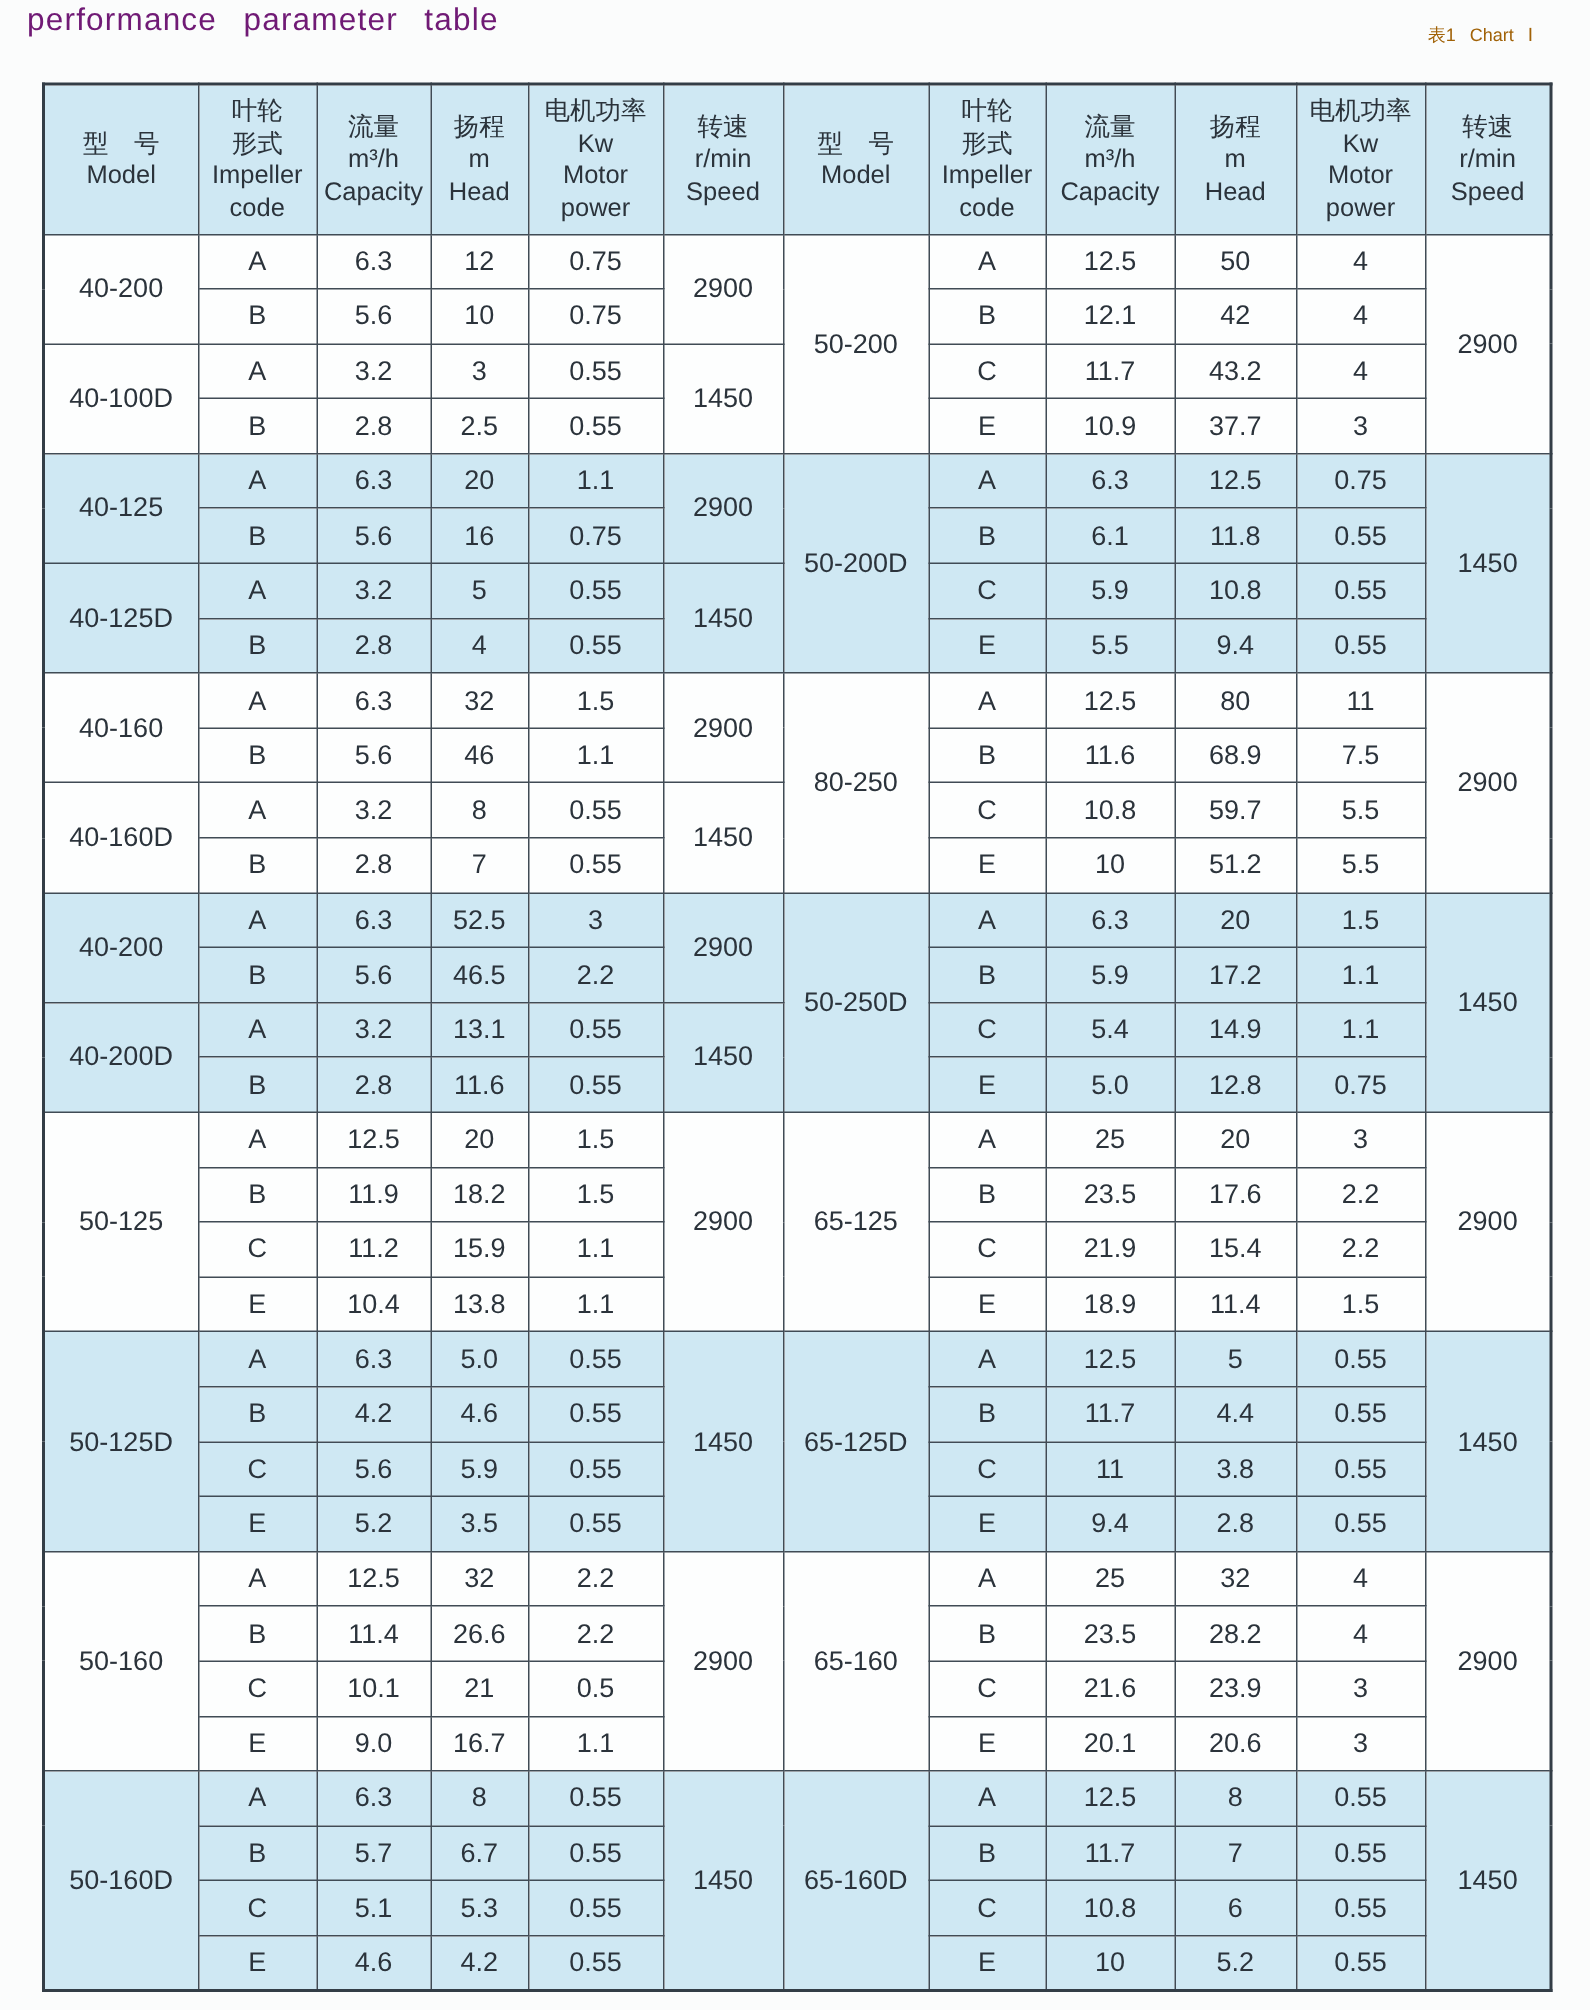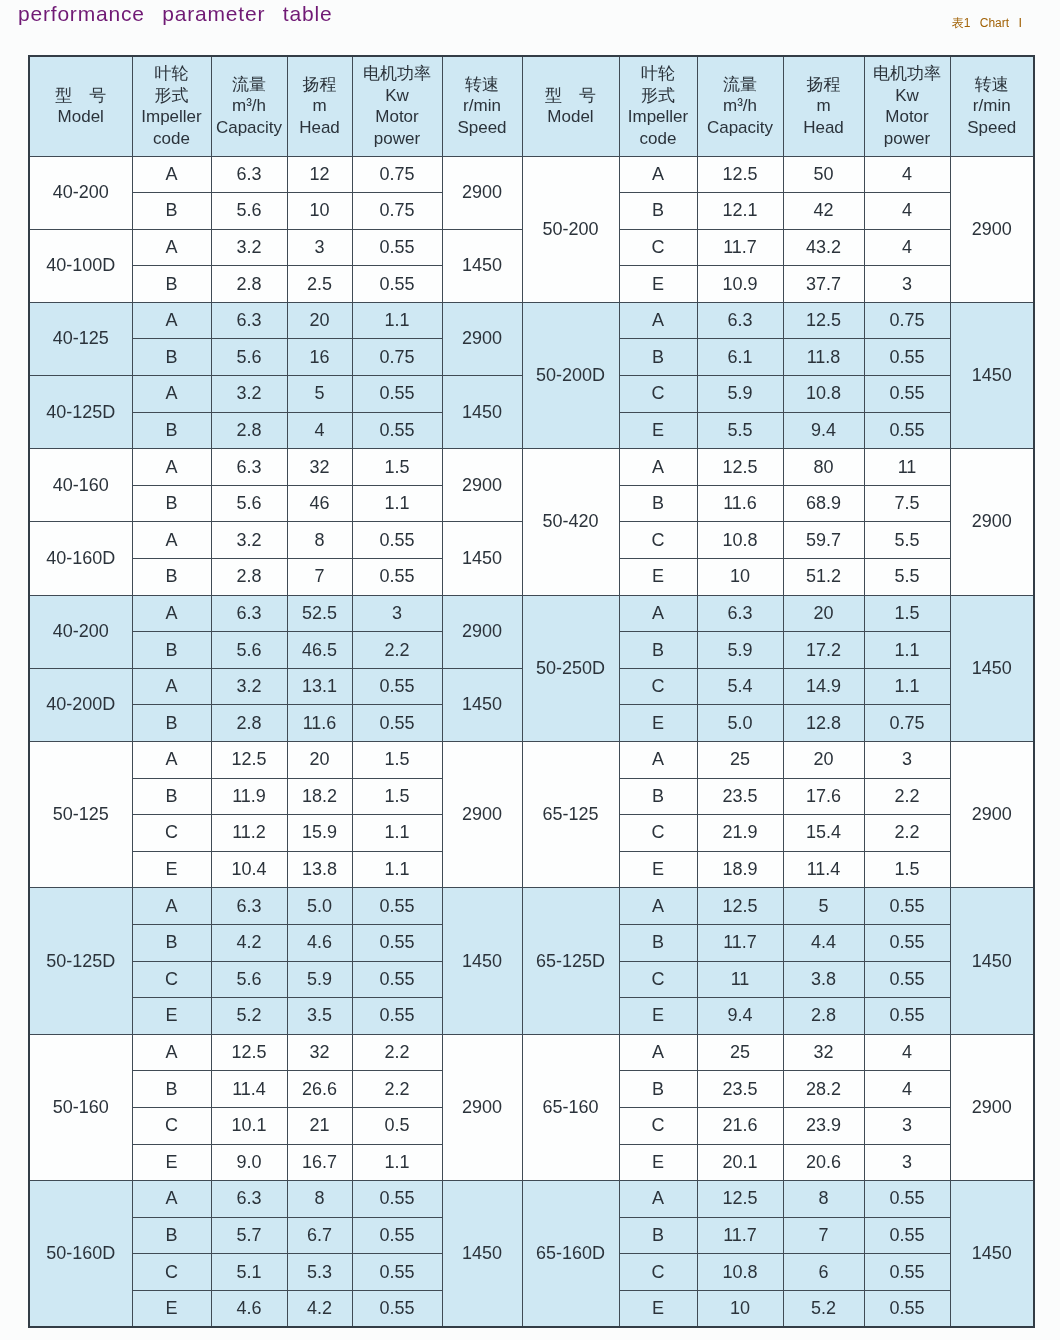--- a/index.html
+++ b/index.html
@@ -193,21 +193,21 @@
           <td class="band1">9.4</td>
           <td class="band1">0.55</td>
         </tr>
         <tr>
           <td rowspan="2" class="band0">40-160</td>
           <td class="band0">A</td>
           <td class="band0">6.3</td>
           <td class="band0">32</td>
           <td class="band0">1.5</td>
           <td rowspan="2" class="band0">2900</td>
-          <td rowspan="4" class="band0">50-420</td>
+          <td rowspan="4" class="band0">80-250</td>
           <td class="band0">A</td>
           <td class="band0">12.5</td>
           <td class="band0">80</td>
           <td class="band0">11</td>
           <td rowspan="4" class="band0">2900</td>
         </tr>
         <tr>
           <td class="band0">B</td>
           <td class="band0">5.6</td>
           <td class="band0">46</td>

